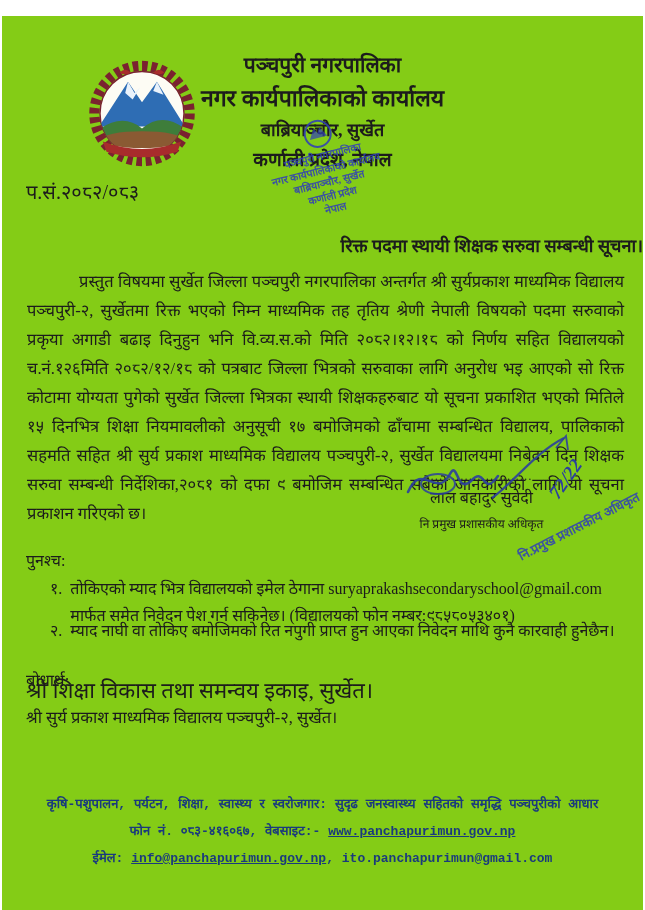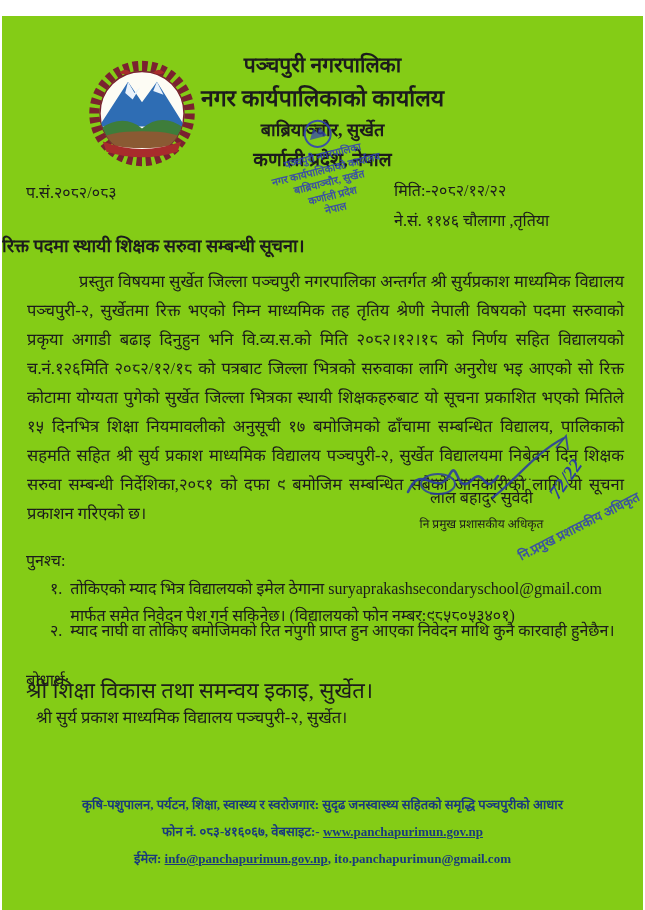--- a/index.html
+++ b/index.html
@@ -19,24 +19,24 @@
   
   .stamp-center{
     position:absolute;left:226px;top:102px;width:195px;
     transform:rotate(-14deg);
     color:#3140b6;text-align:center;font-weight:bold;
     font-size:10.5px;line-height:13.5px;opacity:.88;pointer-events:none;
   }
   .stamp-center .sline{white-space:nowrap;}
   .stamp-logo{margin:0 auto 1px auto;width:30px;height:30px;}
   
-  .ref-left{position:absolute;left:24px;top:160px;font-size:16px;line-height:33px;}
+  .ref-left{position:absolute;left:24px;top:160px;font-size:20px;line-height:33px;}
   .ref-right{position:absolute;left:392px;top:160px;font-size:16px;line-height:30px;}
   
-  .subject{position:absolute;left:0;right:0;top:217px;text-align:left;font-weight:bold;font-size:18px;}
+  .subject{position:absolute;left:0;right:0;top:217px;text-align:right;font-weight:bold;font-size:18px;}
   .body-par{position:absolute;left:25px;top:251px;width:597px;margin:0;
     font-size:16.5px;line-height:29px;text-align:justify;text-indent:52px;}
   
   .sign{position:absolute;left:372px;top:452px;width:215px;text-align:center;}
   .dots{font-size:13px;letter-spacing:1px;color:#2a2a2a;}
   .sig-svg{position:absolute;left:22px;top:-34px;pointer-events:none;}
   .hand72{position:absolute;left:170px;top:0px;transform:rotate(-55deg);
     font-size:19px;font-style:italic;font-weight:bold;color:#2b3f9e;}
   .sig-name{font-size:16px;margin-top:2px;}
   .sig-title{font-size:12px;margin-top:7px;white-space:nowrap;}
@@ -46,26 +46,26 @@
     color:#2f3fb8;font-weight:bold;font-size:13px;white-space:nowrap;
     border-right:2px solid #2f3fb8;padding-right:3px;opacity:.85;pointer-events:none;
   }
   
   .ps-label{position:absolute;left:24px;top:533px;font-size:16px;}
   .ps-item{display:flex;gap:8px;font-size:16px;line-height:27px;}
   .ps-1{position:absolute;left:48px;top:559px;width:577px;}
   .ps-2{position:absolute;left:48px;top:601px;width:590px;}
   .cc-label{position:absolute;left:24px;top:652px;font-size:16.5px;}
   .cc-0{position:absolute;left:24px;top:658px;font-size:22px;}
-  .cc-1{position:absolute;left:34px;top:689px;font-size:16.5px;}
+  .cc-1{position:absolute;left:24px;top:689px;font-size:16.5px;}
   
   .footer{position:absolute;left:0;right:0;top:775px;text-align:center;
     color:#1a3a7d;font-weight:bold;font-size:13px;line-height:27px;
     font-family:"Liberation Serif","DejaVu Serif",serif;}
-  .footer .row{white-space:nowrap;}
+  .footer .row{white-space:nowrap;font-family:Liberation Mono, monospace;}
   .u{text-decoration:underline;}
 </style>
 </head>
 <body>
 
 <div class="page">
 
   <div class="emblem">
     <svg viewBox="0 0 120 120" width="112" height="115">
       <defs>
@@ -105,24 +105,20 @@
     <div class="sline">पञ्चपुरी नगरपालिका</div>
     <div class="sline">नगर कार्यपालिकाको कार्यालय</div>
     <div class="sline">बाब्रियाञ्चौर, सुर्खेत</div>
     <div class="sline">कर्णाली प्रदेश</div>
     <div class="sline">नेपाल</div>
   </div>
 
   <div class="ref-left">
     <div>प.सं.२०८२/०८३</div>
   </div>
-  <div class="ref-right">
-    <div>मिति:-२०८२/१२/२२</div>
-    <div>ने.सं. ११४६ चौलागा ,तृतिया</div>
-  </div>
 
   <div class="subject">रिक्त पदमा स्थायी शिक्षक सरुवा सम्बन्धी सूचना।</div>
 
   <p class="body-par">प्रस्तुत विषयमा सुर्खेत जिल्ला पञ्चपुरी नगरपालिका अन्तर्गत श्री सुर्यप्रकाश माध्यमिक विद्यालय पञ्चपुरी-२, सुर्खेतमा रिक्त भएको निम्न माध्यमिक तह तृतिय श्रेणी नेपाली विषयको पदमा सरुवाको प्रकृया अगाडी बढाइ दिनुहुन भनि वि.व्य.स.को मिति २०८२।१२।१८ को निर्णय सहित विद्यालयको च.नं.१२६मिति २०८२/१२/१८ को पत्रबाट जिल्ला भित्रको सरुवाका लागि अनुरोध भइ आएको सो रिक्त कोटामा योग्यता पुगेको सुर्खेत जिल्ला भित्रका स्थायी शिक्षकहरुबाट यो सूचना प्रकाशित भएको मितिले १५ दिनभित्र शिक्षा नियमावलीको अनुसूची १७ बमोजिमको ढाँचामा सम्बन्धित विद्यालय, पालिकाको सहमति सहित श्री सुर्य प्रकाश माध्यमिक विद्यालय पञ्चपुरी-२, सुर्खेत विद्यालयमा निबेदन दिन शिक्षक सरुवा सम्बन्धी निर्देशिका,२०८१ को दफा ९ बमोजिम सम्बन्धित सबैको जानकारीको लागि यो सूचना प्रकाशन गरिएको छ।</p>
 
   <div class="sign">
     <div class="sig-svg">
       <svg width="175" height="85" viewBox="0 0 175 85">
         <path d="M12,58 C26,26 40,66 54,40 C62,25 60,62 76,46 C90,32 86,64 102,42" stroke="#2b3f9e" fill="none" stroke-width="2.6" stroke-linecap="round" opacity=".9"></path>
         <ellipse cx="42" cy="50" rx="17" ry="10" stroke="#2b3f9e" fill="none" stroke-width="2" opacity=".85"></ellipse>

